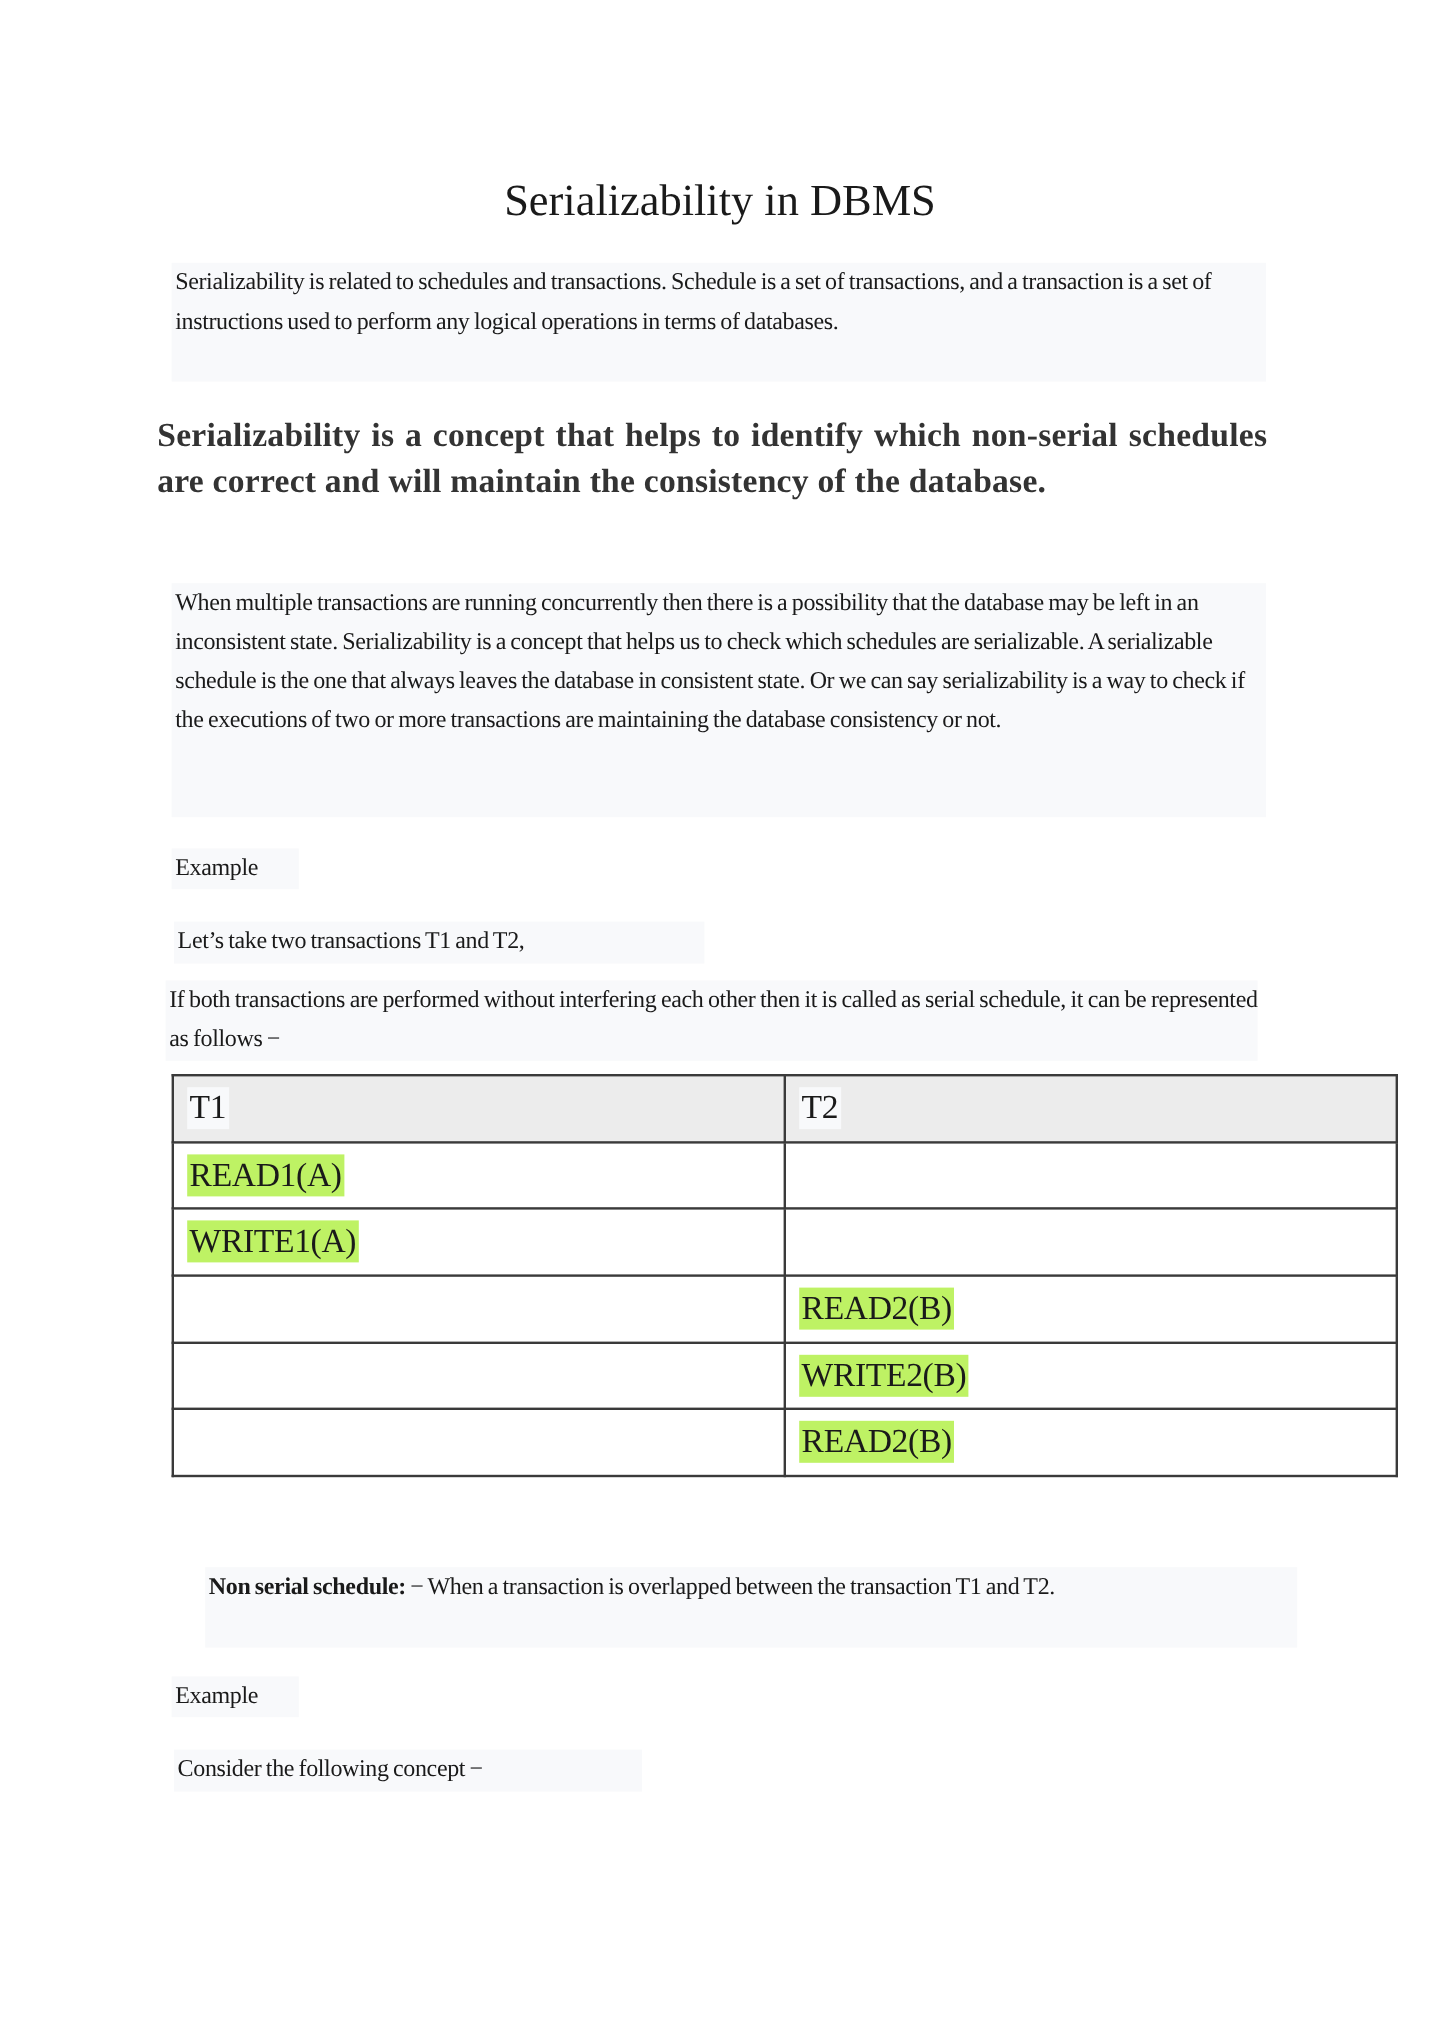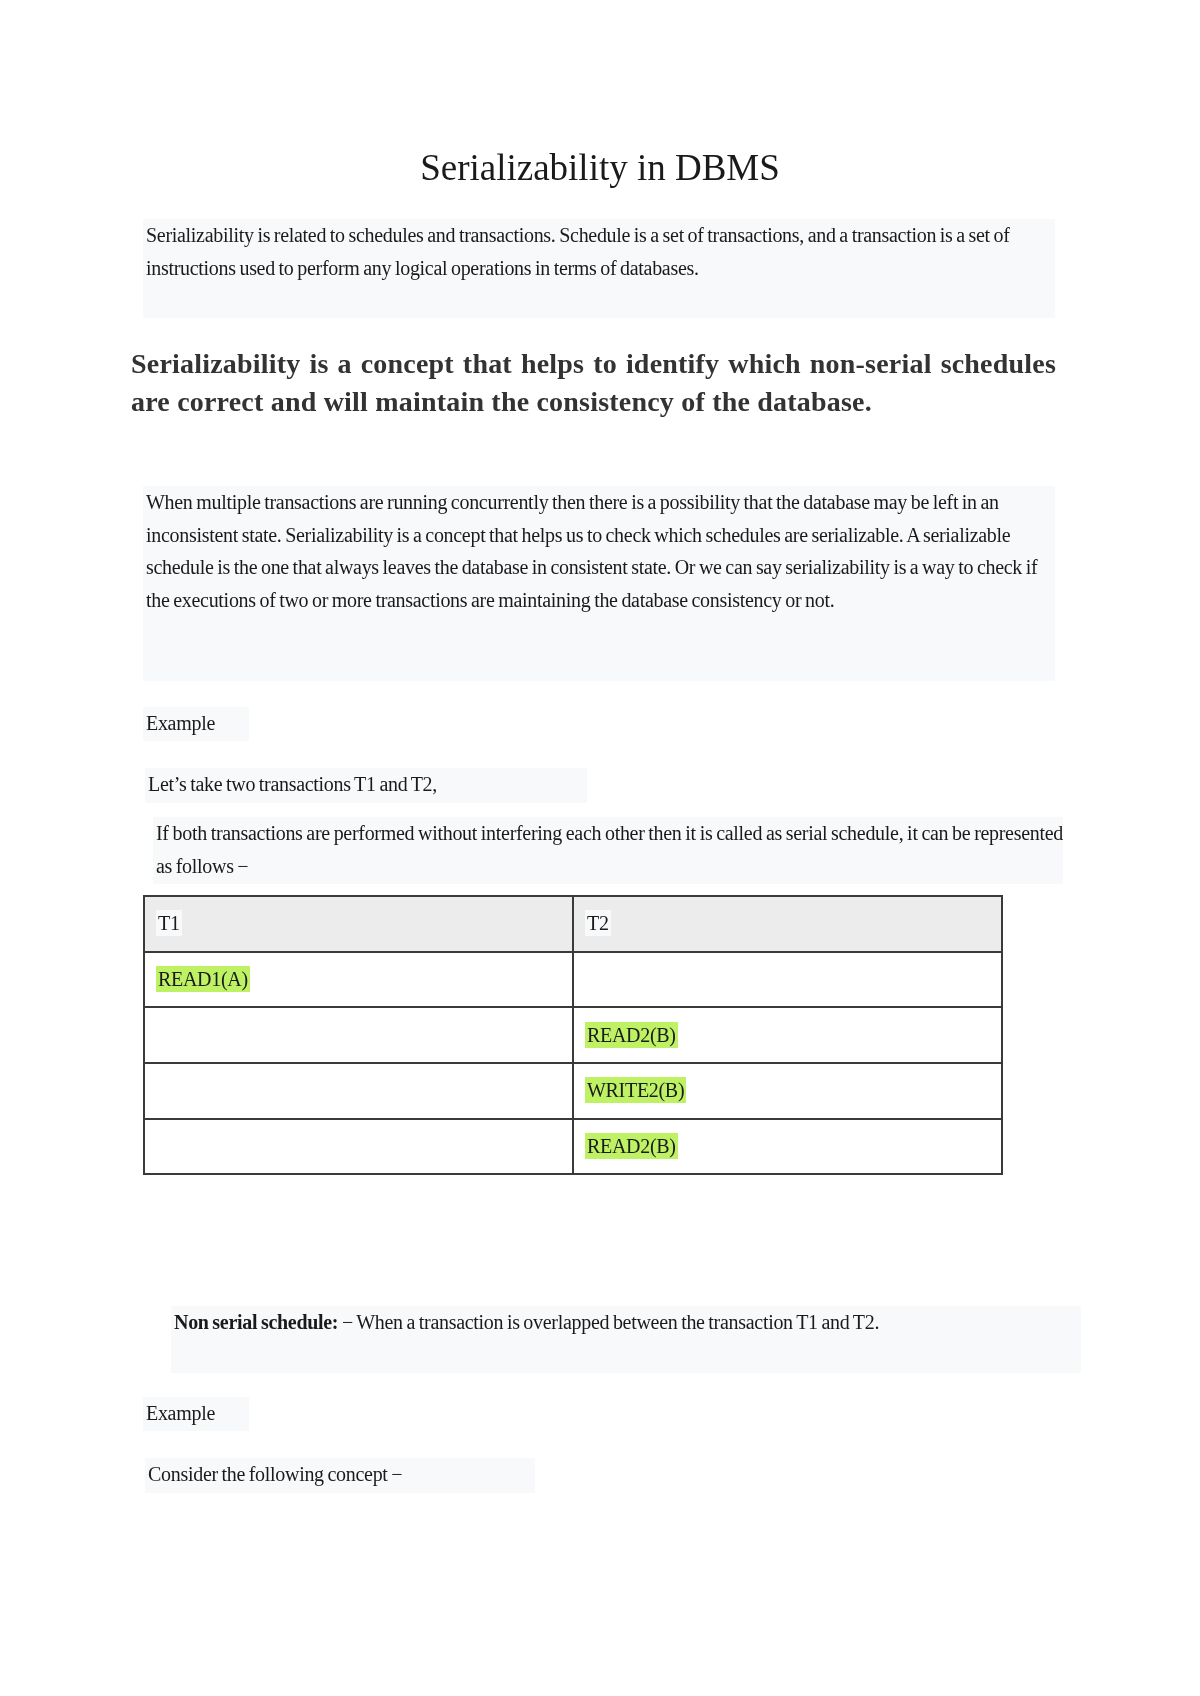--- a/index.html
+++ b/index.html
@@ -49,30 +49,30 @@
       text-align: justify;
       color: #333333;
       margin: 0;
       letter-spacing: 0.2px;
       font-family: Liberation Serif, serif;
     }
     .p2 { left: 143px; top: 486px; width: 912px; height: 195px; }
     .ex1 { left: 143px; top: 707px; width: 106px; height: 34px; padding-left: 3px; }
     .p3 { left: 145px; top: 768px; width: 442px; height: 35px; }
     .p4 {
-      left: 153px; top: 817px; width: 910px; height: 67px;
+      left: 138px; top: 817px; width: 910px; height: 67px;
       text-align: justify; text-align-last: left;
     }
     .schedule-table {
       position: absolute;
       left: 143px;
       top: 895px;
-      width: 860px;
+      width: 1022px;
       border-collapse: collapse;
-      font-size: 20px;
+      font-size: 28px;
     }
     .schedule-table td, .schedule-table th {
       border: 2px solid #3a3a3a;
       height: 53.7px;
       padding: 0 0 0 11px;
       text-align: left;
       font-weight: normal;
       vertical-align: middle;
       width: 50%;
       letter-spacing: -0.3px;
@@ -118,20 +118,24 @@
       <th><span class="cell-text">T1</span></th>
       <th><span class="cell-text">T2</span></th>
     </tr>
   </thead>
   <tbody>
     <tr>
       <td><span class="cell-text">READ1(A)</span></td>
       <td></td>
     </tr>
     <tr>
+      <td><span class="cell-text">WRITE1(A)</span></td>
+      <td></td>
+    </tr>
+    <tr>
       <td></td>
       <td><span class="cell-text">READ2(B)</span></td>
     </tr>
     <tr>
       <td></td>
       <td><span class="cell-text">WRITE2(B)</span></td>
     </tr>
     <tr>
       <td></td>
       <td><span class="cell-text">READ2(B)</span></td>

